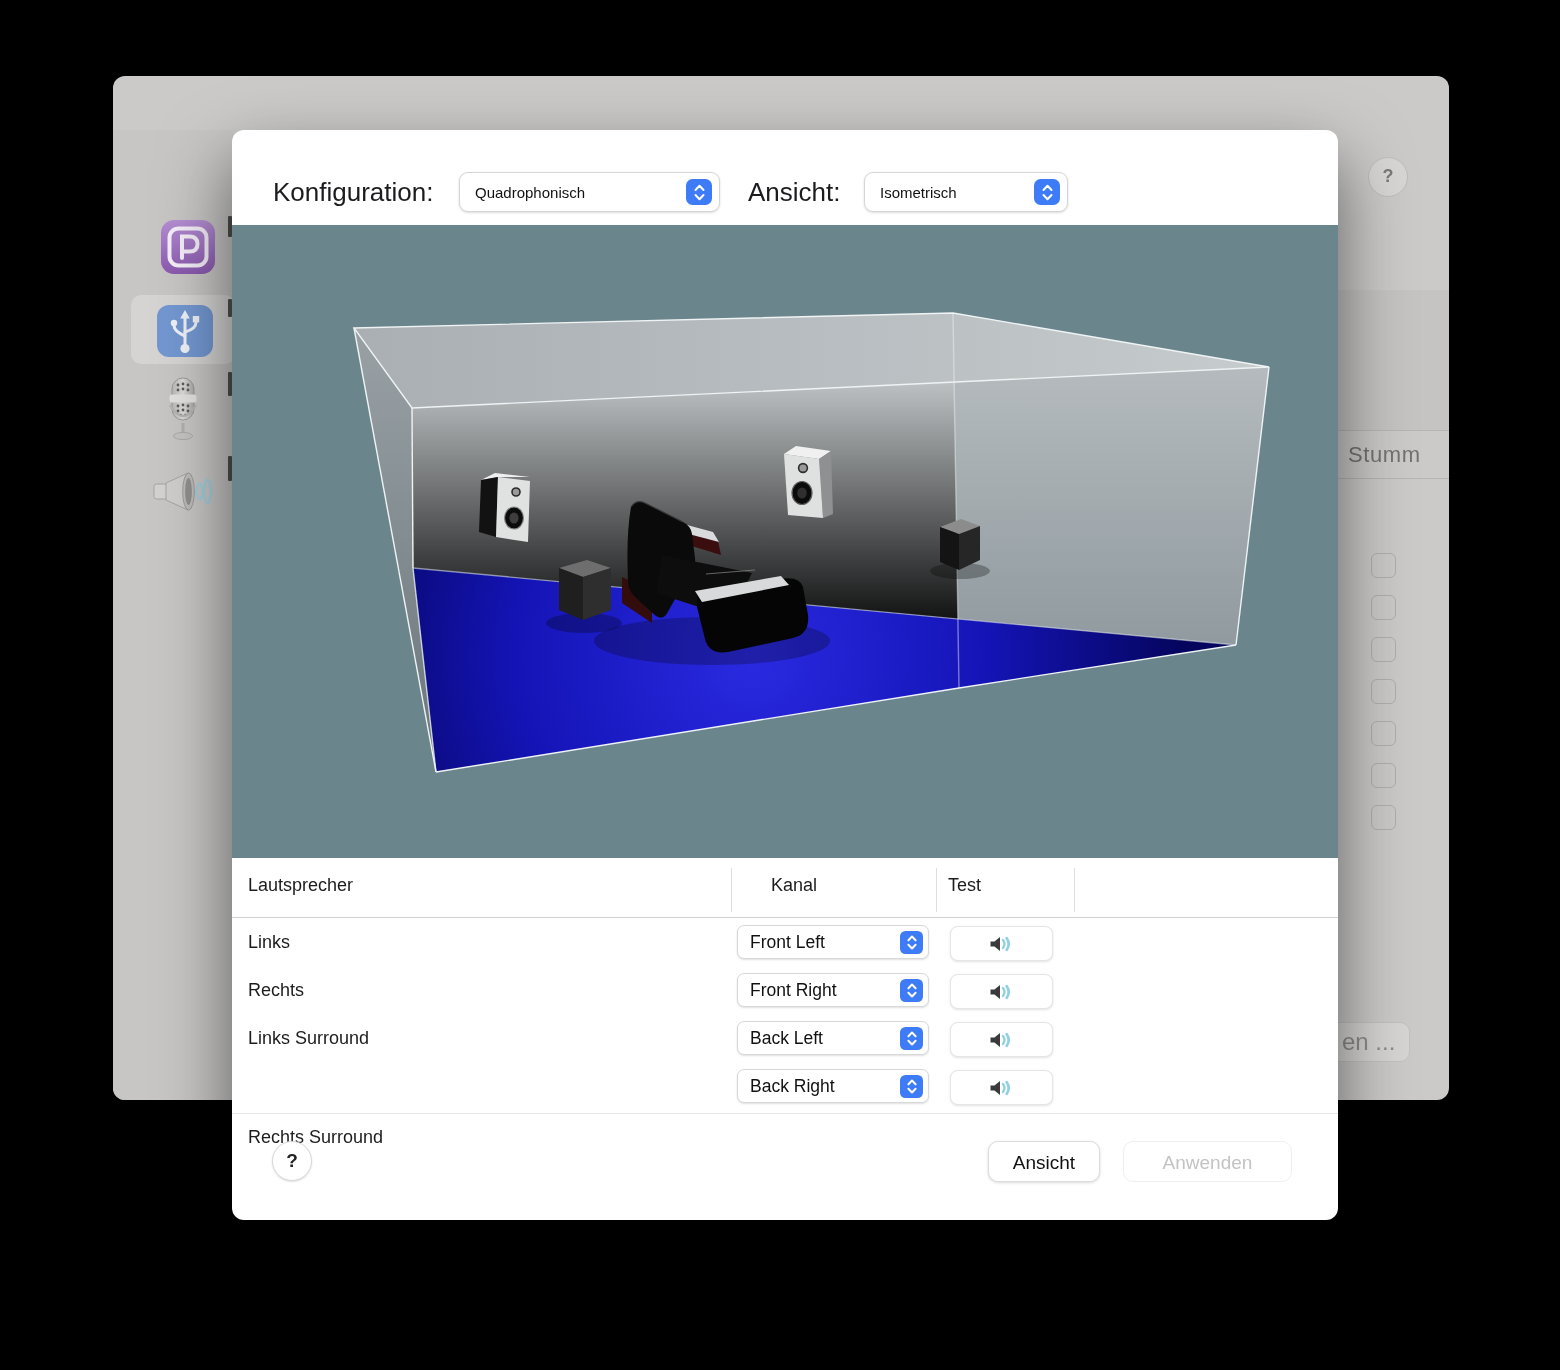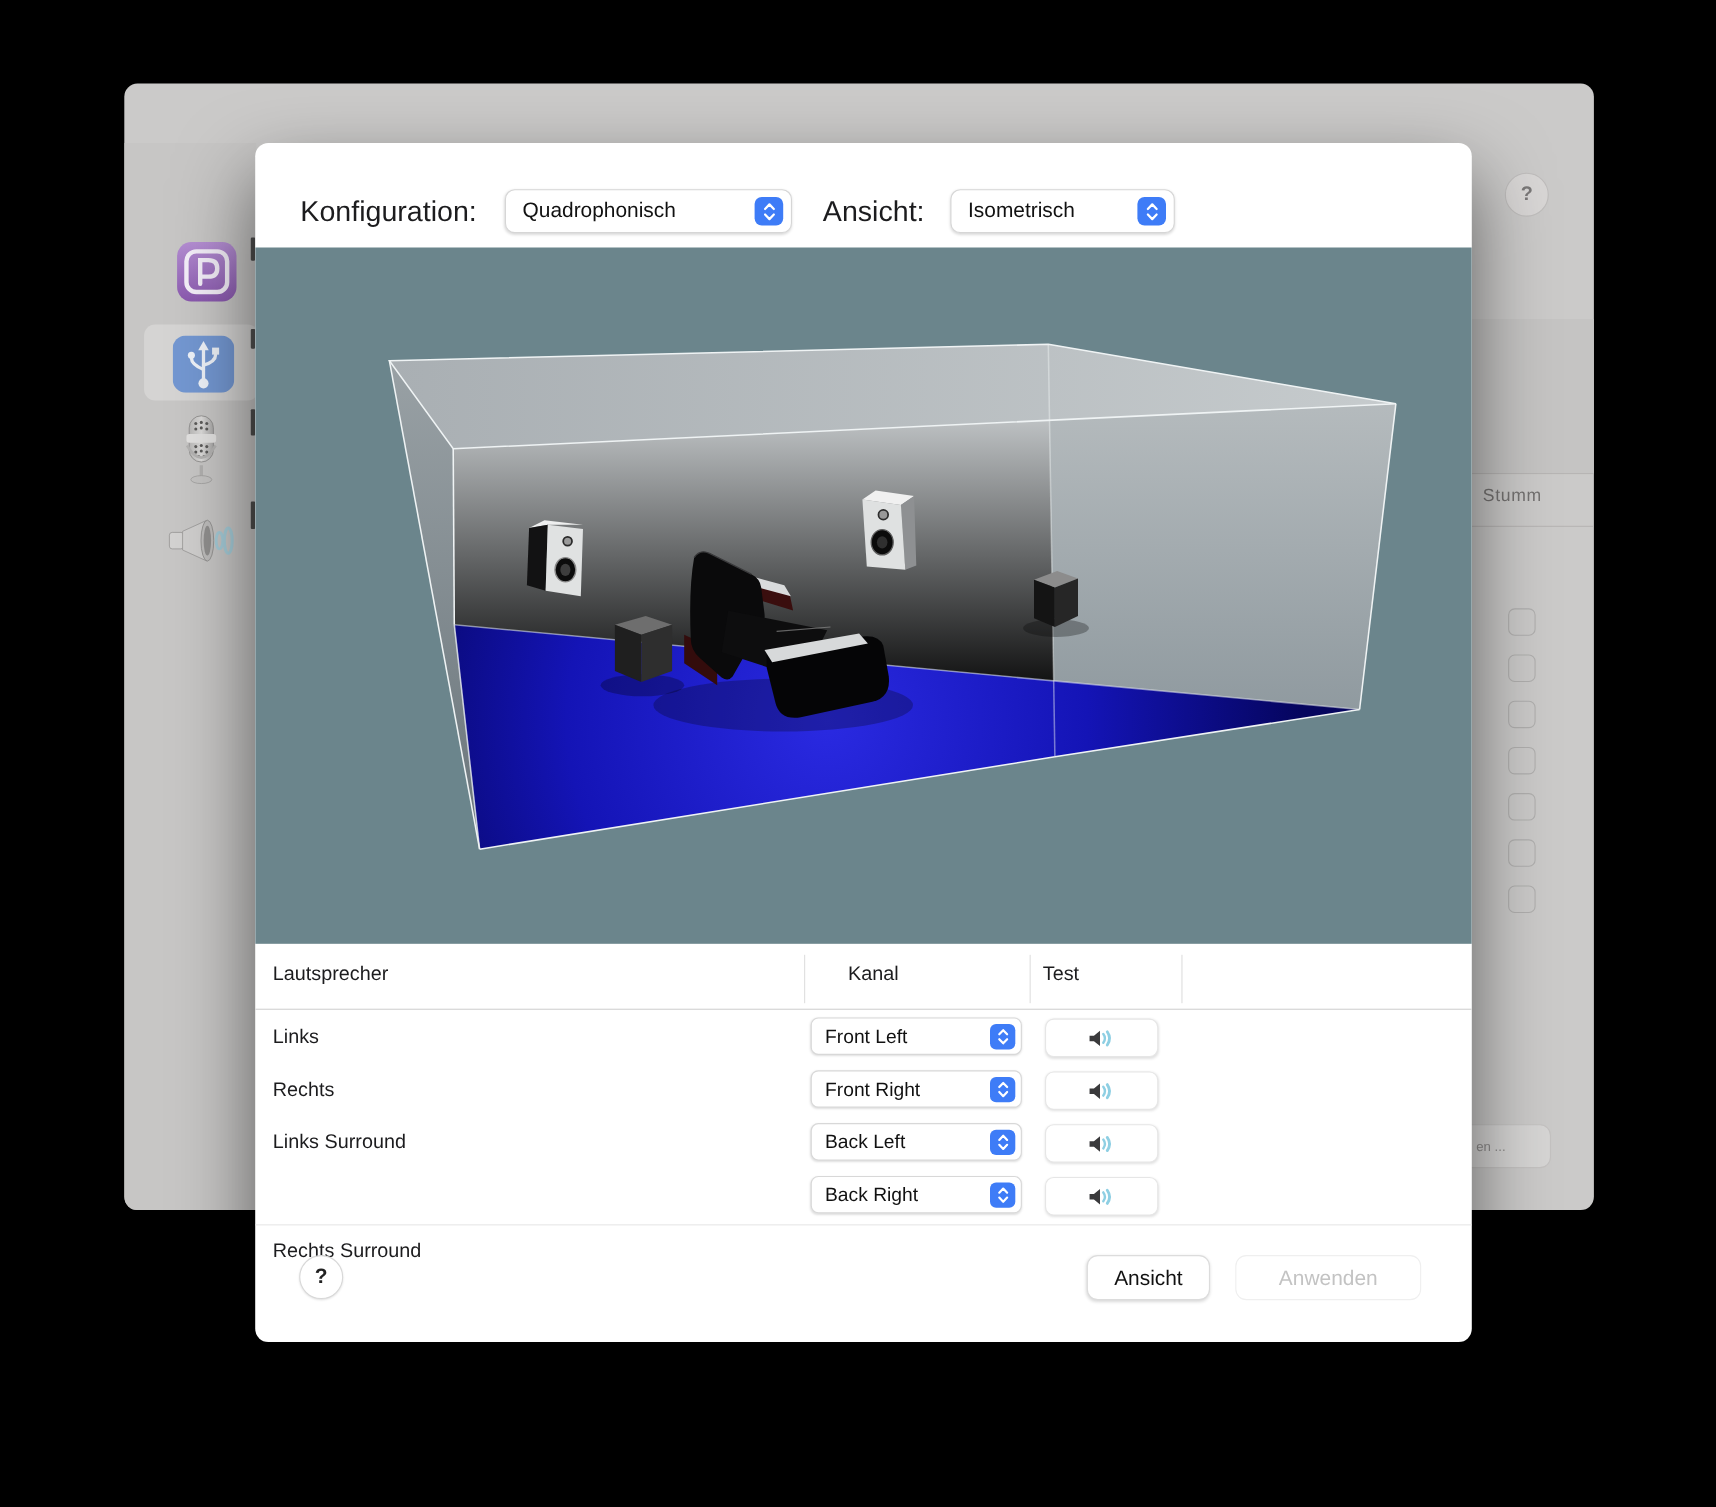--- a/index.html
+++ b/index.html
@@ -16,35 +16,35 @@
   .tl.max{left:98px;background:#5fc454;}
   .wtitle{position:absolute;left:0;top:0;width:100%;height:54px;line-height:54px;text-align:center;
           font-size:20px;font-weight:700;color:#7d7b7a;letter-spacing:.2px;}
   .sidebar{position:absolute;left:0;top:54px;width:120px;height:970px;background:#c7c6c5;}
   .side-sel{position:absolute;left:18px;top:165px;width:104px;height:69px;border-radius:10px;background:#d5d4d3;}
   .side-icon{position:absolute;}
   .peek{position:absolute;width:4px;background:rgba(45,45,45,.78);border-radius:1px;}
   
   .rband{position:absolute;left:1225px;top:214px;width:111px;height:140px;background:#c5c4c3;}
   .rline{position:absolute;left:1225px;width:111px;height:1px;background:#b7b5b4;}
-  .mute-h{position:absolute;left:1235px;top:366px;font-size:16px;color:#747271;letter-spacing:.6px;}
+  .mute-h{position:absolute;left:1235px;top:366px;font-size:22px;color:#747271;letter-spacing:.6px;}
   .wq{position:absolute;left:1255px;top:81px;width:38px;height:38px;border-radius:50%;
       background:#d8d6d5;border:1px solid #bfbdbc;color:#7a7878;font-size:18px;
       text-align:center;line-height:36px;font-weight:600;}
   .chk{position:absolute;left:1258px;width:23px;height:23px;border-radius:6px;border:1.5px solid #b0afae;}
   .trunc-btn{position:absolute;left:1182px;top:946px;width:115px;height:40px;border-radius:10px;
-             background:#d6d5d4;border:1px solid #c4c2c1;color:#8e8c8b;font-size:12px;
+             background:#d6d5d4;border:1px solid #c4c2c1;color:#8e8c8b;font-size:24px;
              line-height:38px;padding-left:46px;box-sizing:border-box;}
   
   .sheet{position:absolute;left:232px;top:130px;width:1106px;height:1090px;background:#fff;
          border-radius:12px;box-shadow:0 30px 70px rgba(0,0,0,.55);z-index:10;overflow:hidden;}
   .cfg-label{position:absolute;top:48px;font-size:26px;color:#1c1c1e;line-height:28px;}
   .dd{position:absolute;height:40px;background:#fff;border:1px solid #d6d6d6;border-radius:9px;
       box-shadow:0 1px 2.5px rgba(0,0,0,.14);display:flex;align-items:center;
-      font-size:19px;color:#111;box-sizing:border-box;padding-left:15px;}
+      font-size:15px;color:#111;box-sizing:border-box;padding-left:15px;}
   .dd .stp{position:absolute;right:7px;top:6px;width:26px;height:26px;border-radius:6.5px;
            background:#3e7cf7;display:flex;align-items:center;justify-content:center;}
   .viewport{position:absolute;left:0;top:95px;width:1106px;height:633px;background:#6b858c;}
   .th{position:absolute;top:745px;font-size:18px;color:#1c1c1e;}
   .tdiv{position:absolute;top:738px;width:1px;height:44px;background:#dedede;}
   .thline{position:absolute;left:0;top:787px;width:100%;height:1px;background:#d2d2d2;}
   .rlabel{position:absolute;font-size:18px;color:#1c1c1e;line-height:34px;}
   .rdd{position:absolute;width:192px;height:34px;background:#fff;border:1px solid #d8d8d8;border-radius:7px;
        box-shadow:0 1px 2px rgba(0,0,0,.13);font-size:17.5px;color:#111;line-height:32px;
        padding-left:12px;box-sizing:border-box;}

